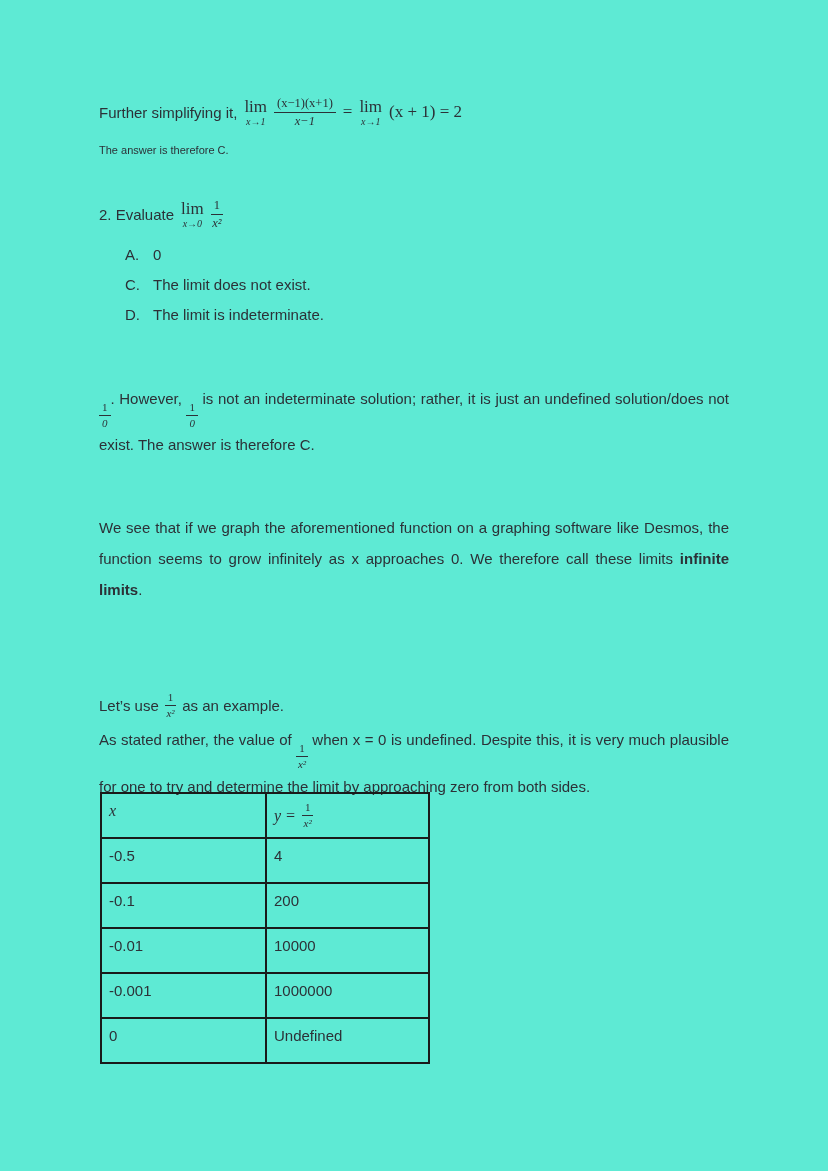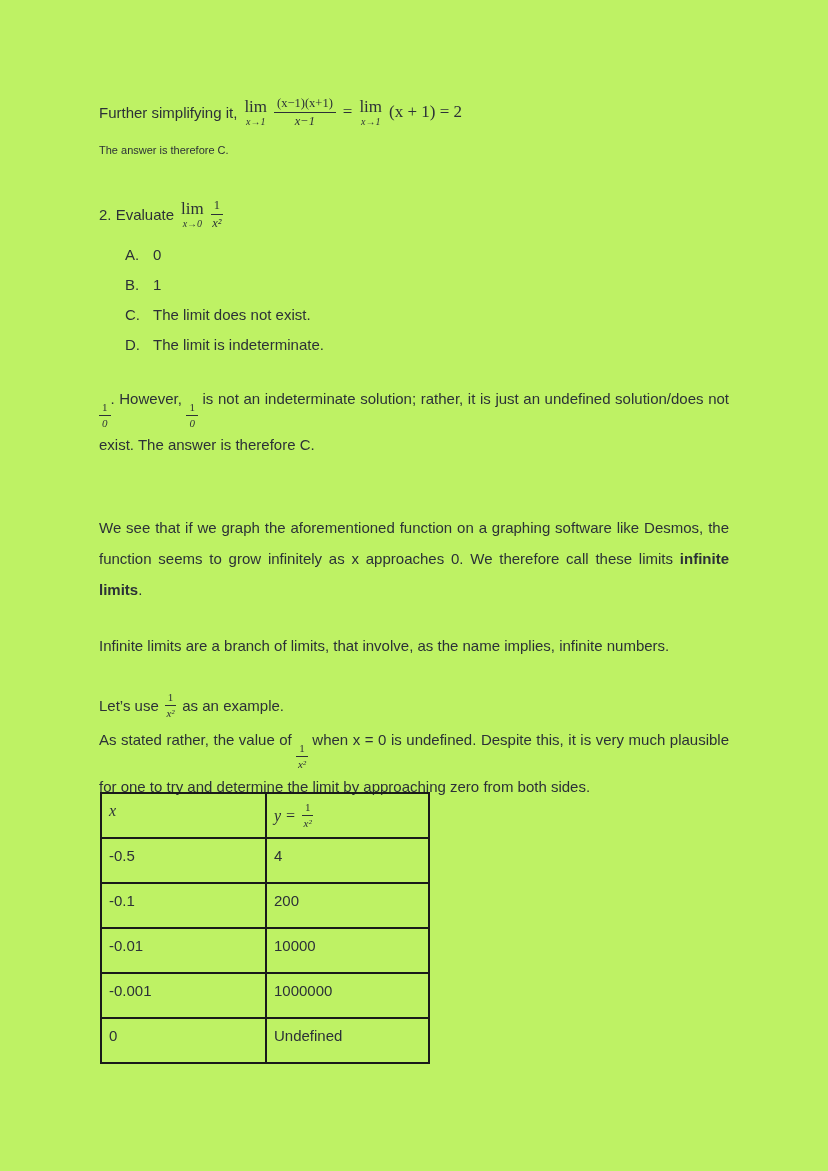--- a/index.html
+++ b/index.html
@@ -1,18 +1,18 @@
 <!DOCTYPE html>
 <html><head>
 <meta charset="utf-8">
 <style>
   html,body { margin:0; padding:0; background:#ffffff; }
   .page {
     position:relative; width:828px; height:1171px; margin:0 auto;
-    background:#bef264; overflow:hidden;
+    background:#5eead4; overflow:hidden;
     font-family:"Liberation Sans", sans-serif; color:#2c3137;
   }
   .abs { position:absolute; left:99px; }
   .sans15 { font-size:11px; }
 
   
   .mser { font-family:"Liberation Serif", serif; font-size:17px; }
   .lim { display:inline-flex; flex-direction:column; align-items:center;
          font-family:"Liberation Serif", serif; line-height:1; }
   .lim .w { font-size:17px; }
@@ -86,23 +86,20 @@
       <span class="n">1</span>
       <span class="d">x²</span>
     </span>
   </div>
 
   <div class="abs" style="top:240px;">
     <div class="option">
       <span class="opt-letter">A.</span><span>0</span>
     </div>
     <div class="option">
-      <span class="opt-letter">B.</span><span>1</span>
-    </div>
-    <div class="option">
       <span class="opt-letter">C.</span><span>The limit does not exist.</span>
     </div>
     <div class="option">
       <span class="opt-letter">D.</span><span>The limit is indeterminate.</span>
     </div>
   </div>
 
   <div class="abs para" style="top:383px;">
     <span class="frac frac-sm">
         <span class="n">1</span>
@@ -112,21 +109,20 @@
         <span class="n">1</span>
         <span class="d">0</span>
       </span>
     <span>is not an indeterminate solution; rather, it is just an undefined solution/does not exist. The answer is therefore C.</span>
   </div>
 
   <div class="abs para" style="top:512px;">
     <span>We see that if we graph the aforementioned function on a graphing software like Desmos, the function seems to grow infinitely as x approaches 0. We therefore call these limits </span><b>infinite limits</b><span>.</span>
   </div>
 
-  <div class="abs para oneline" style="top:630px;">Infinite limits are a branch of limits, that involve, as the name implies, infinite numbers.</div>
 
   <div class="abs inlineflex" style="top:690px;">
     <span>Let’s use</span>
     <span class="frac frac-sm" style="vertical-align:middle;">
         <span class="n">1</span>
         <span class="d">x²</span>
       </span>
     <span>as an example.</span>
   </div>
 

